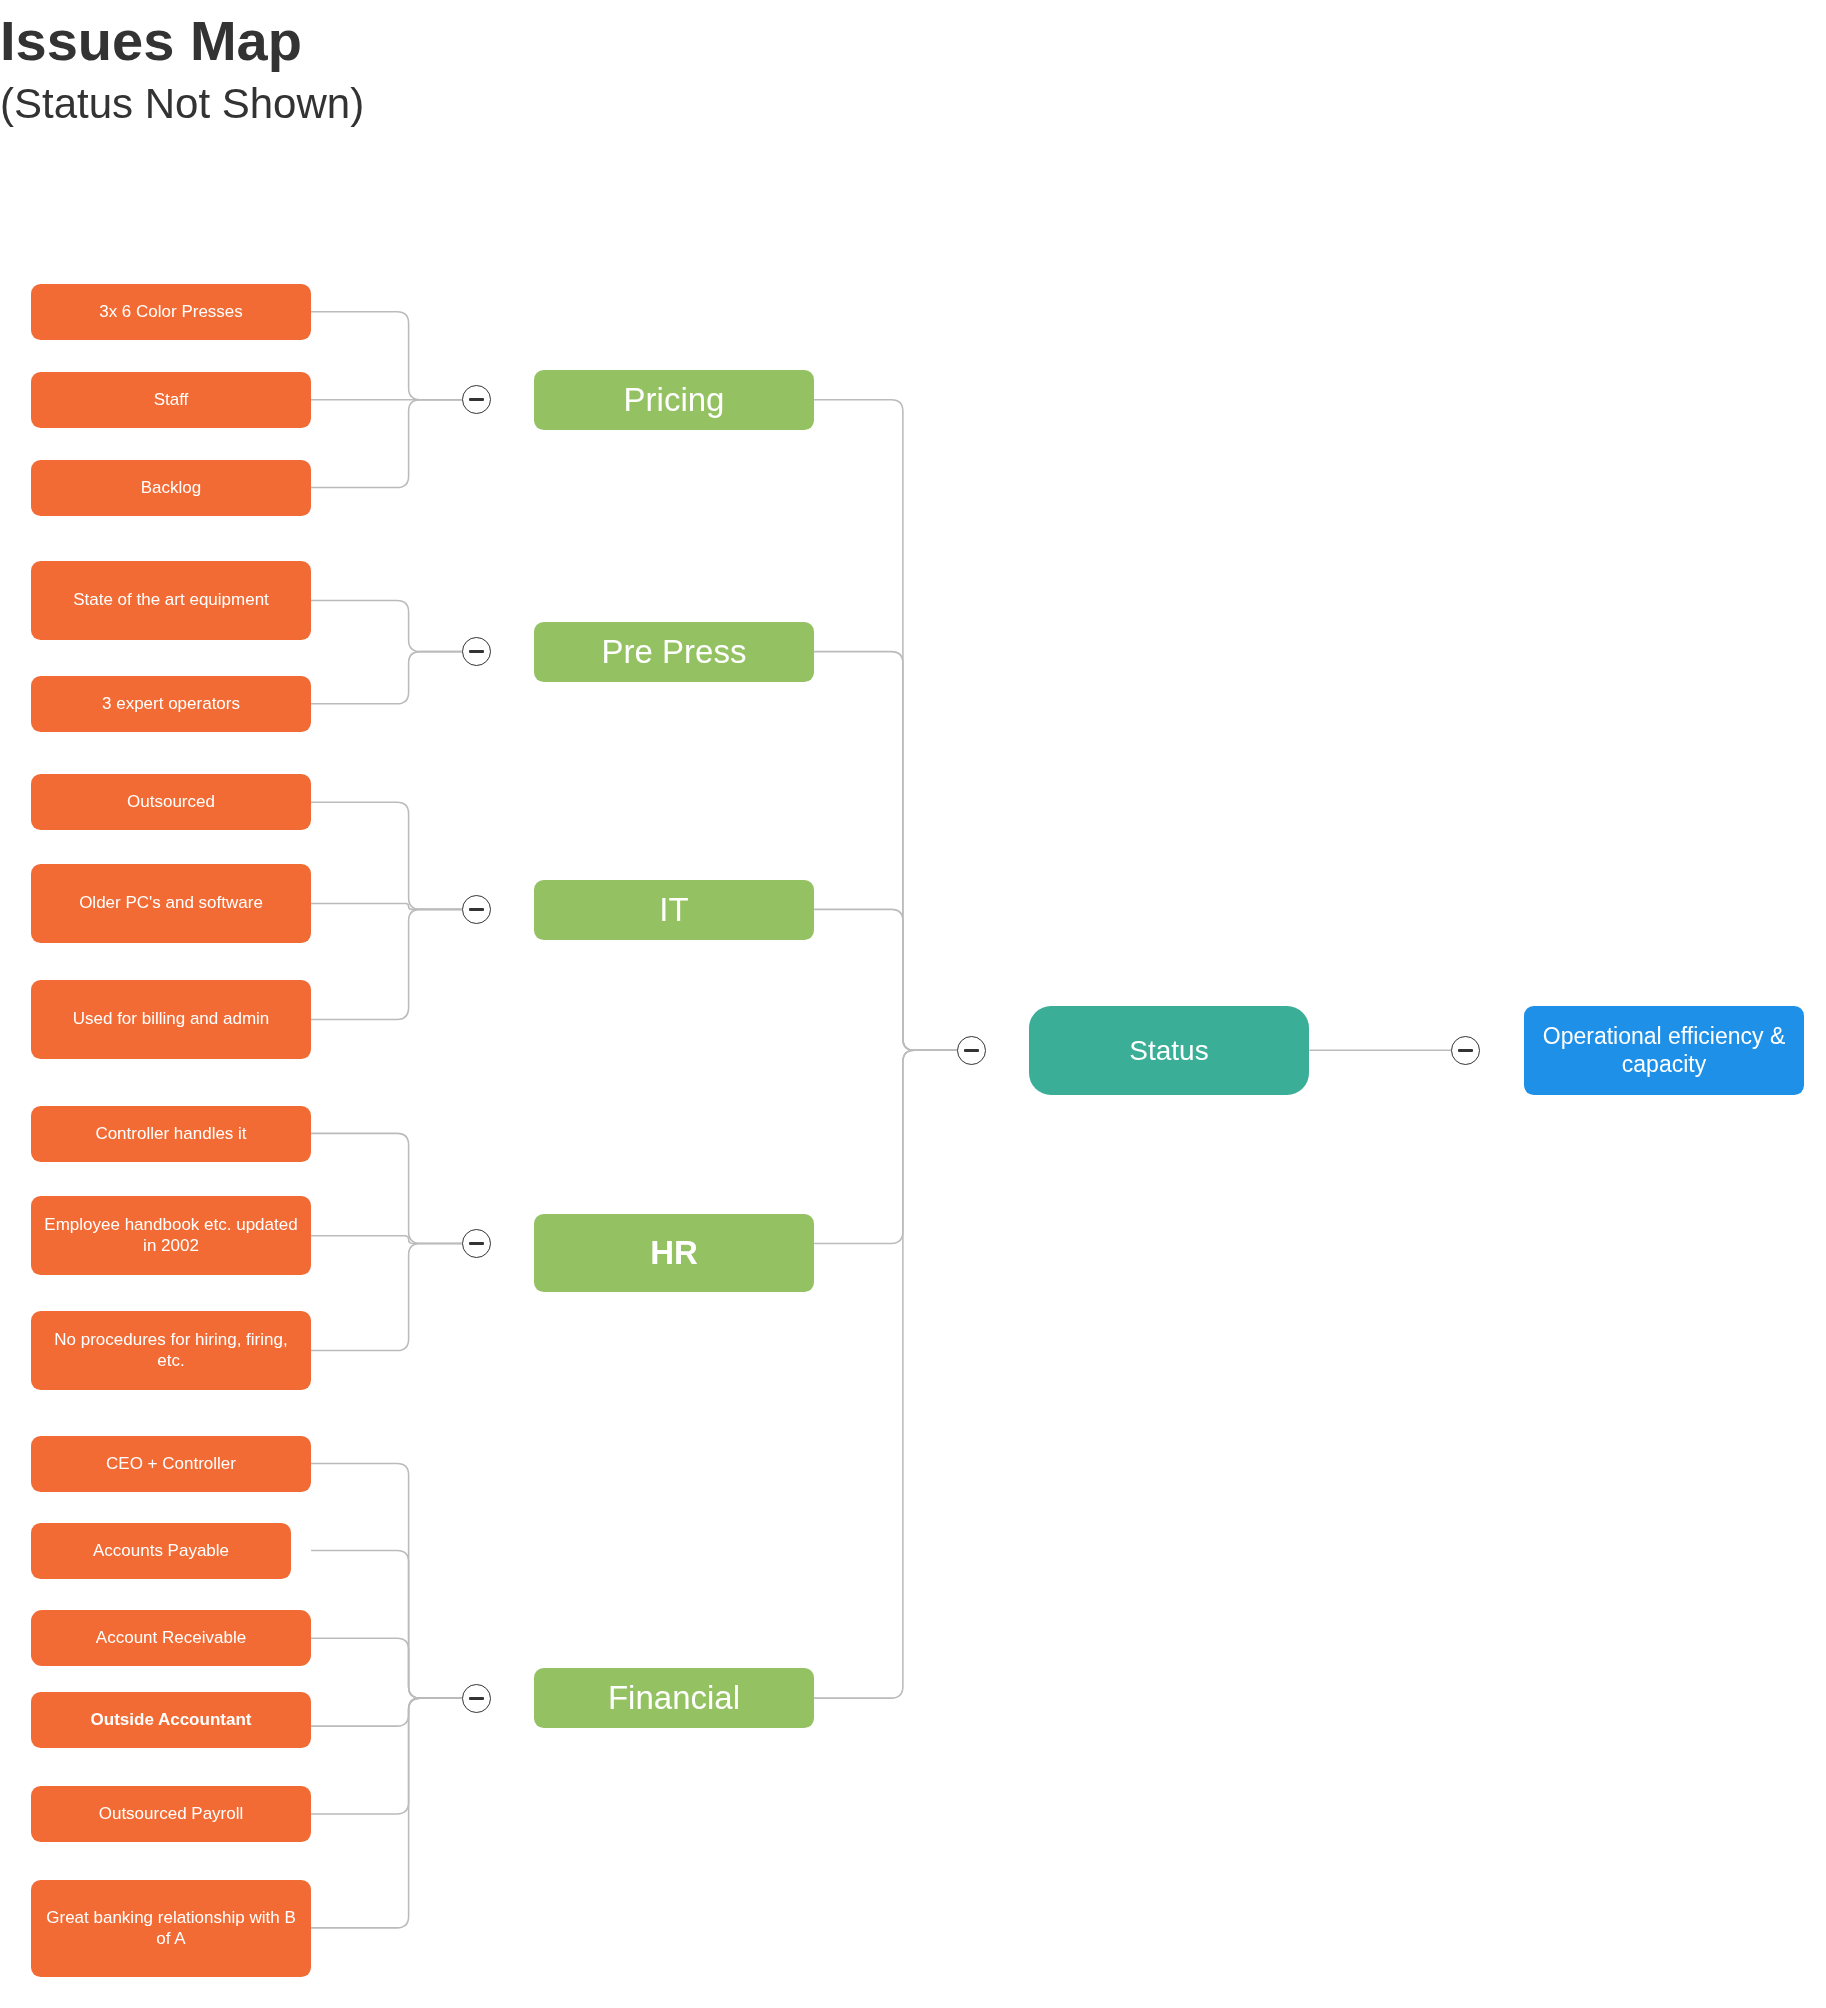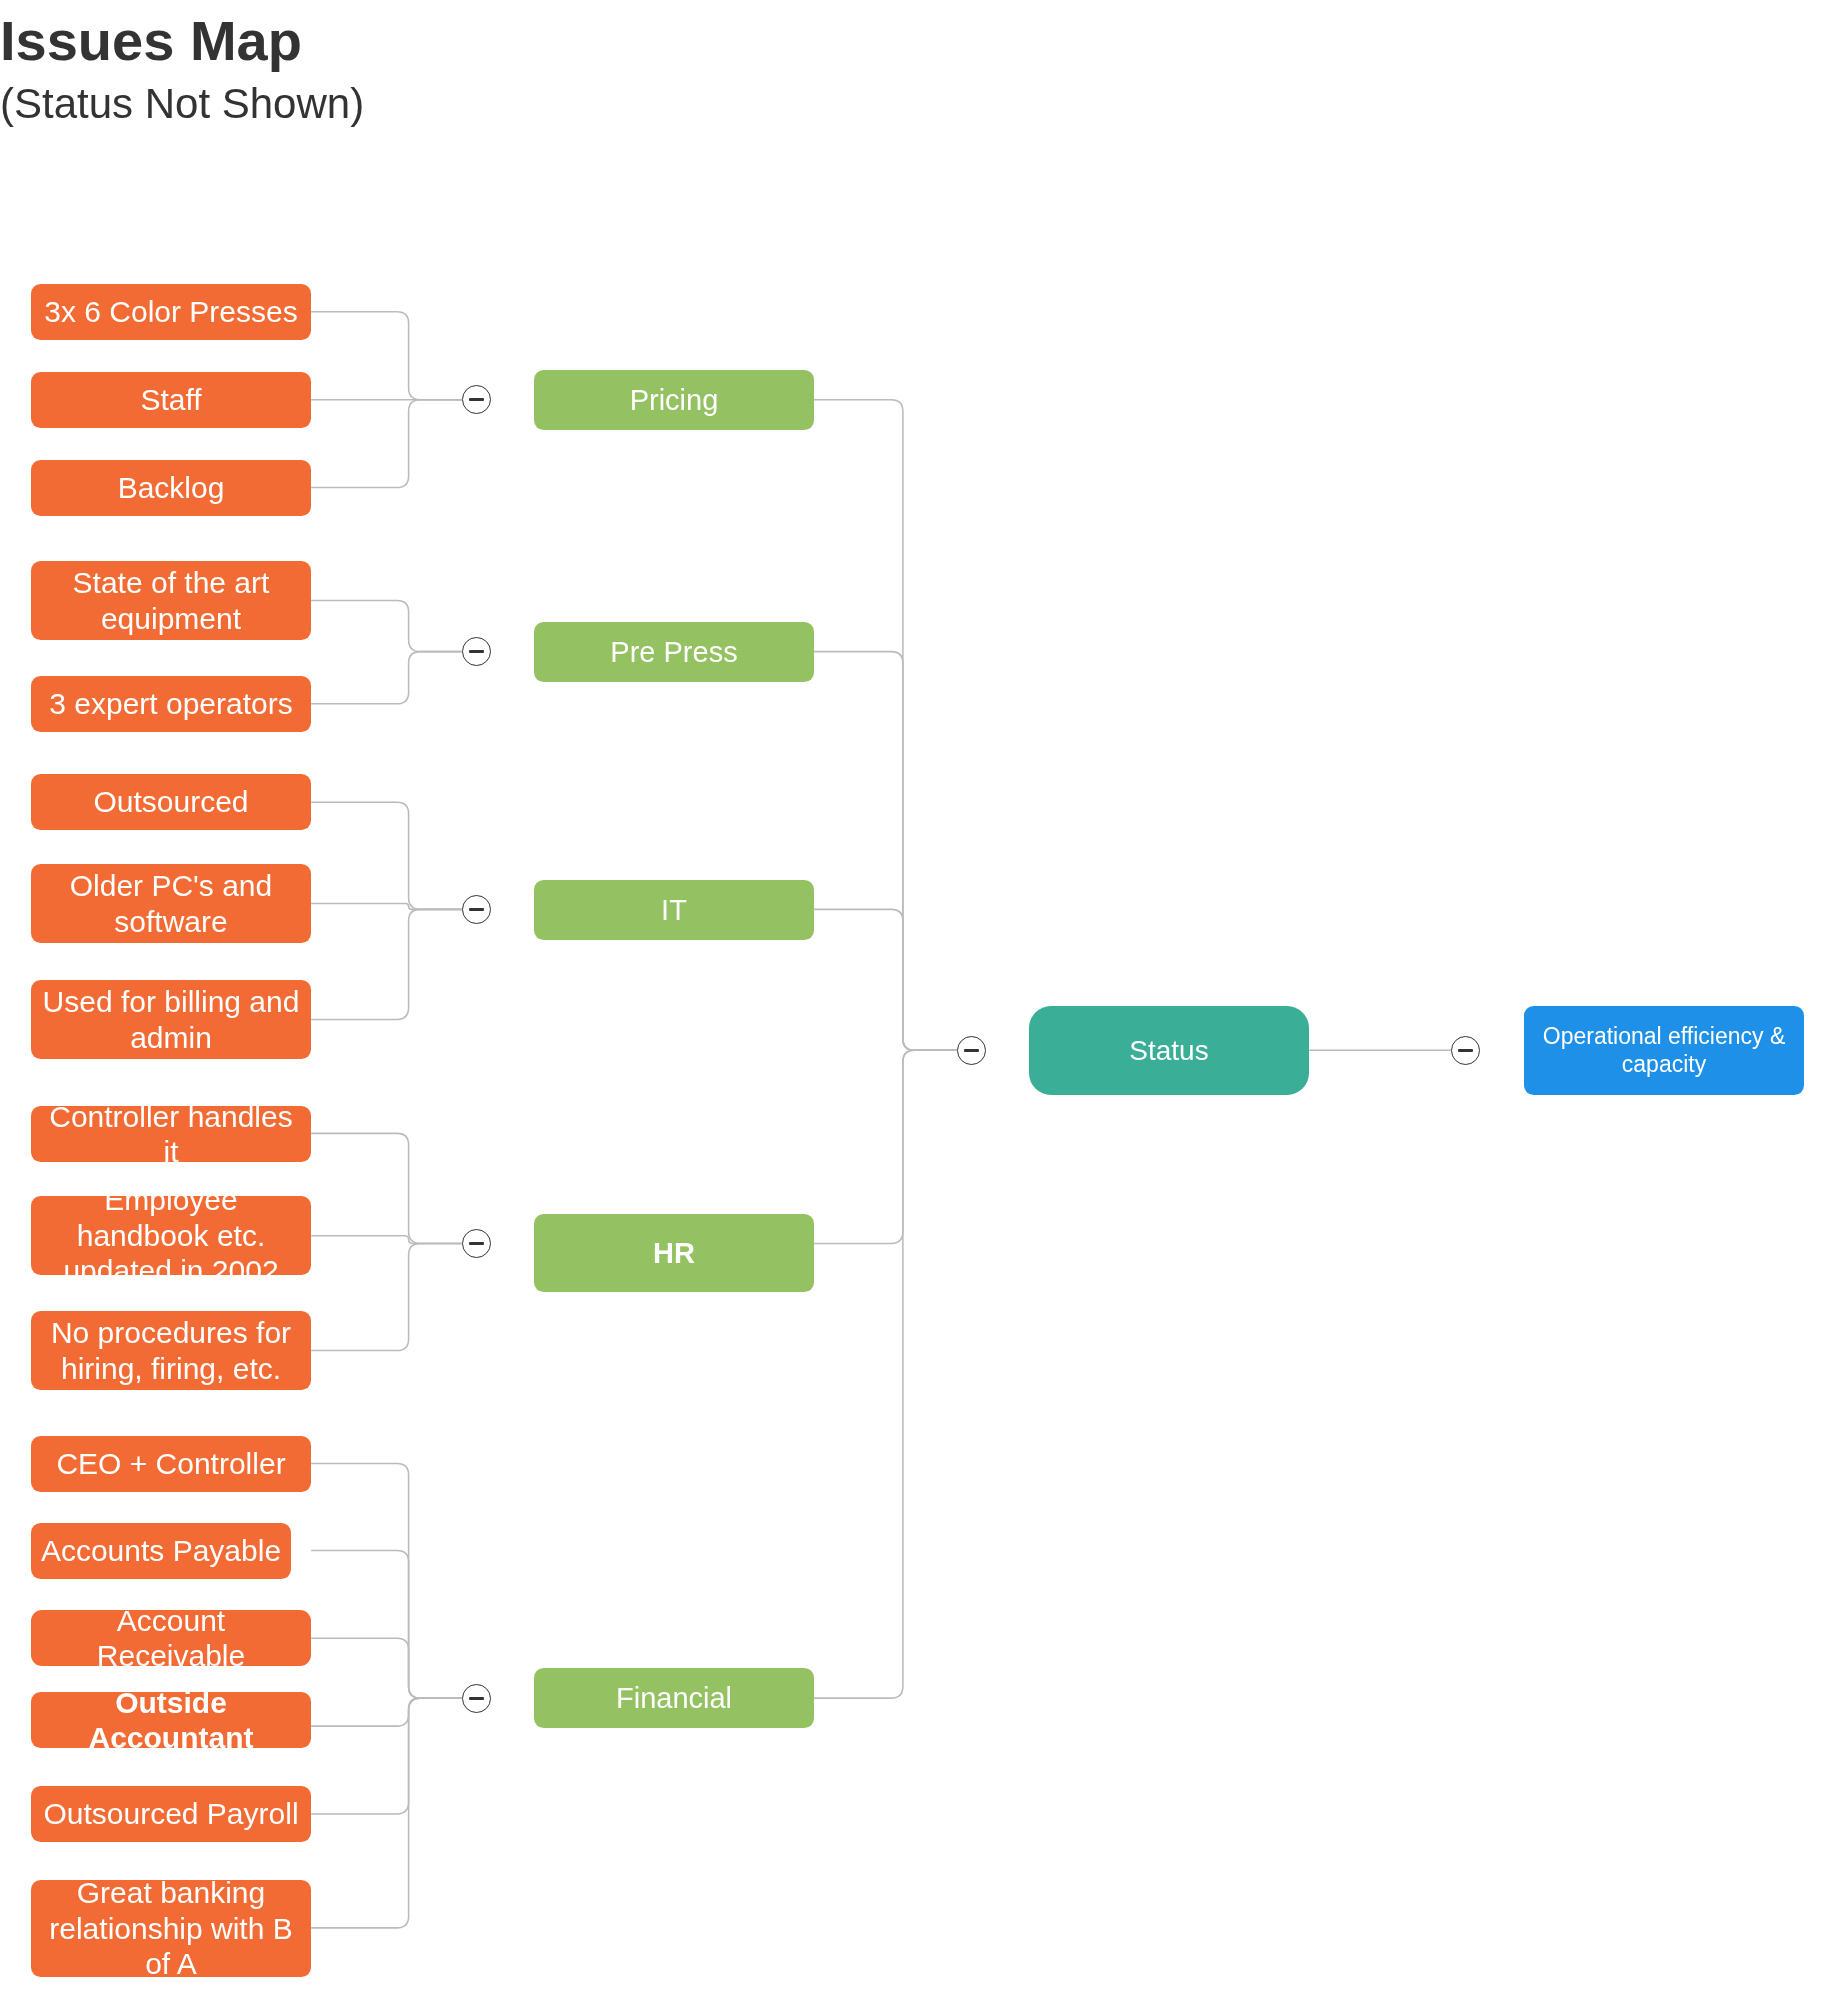--- a/index.html
+++ b/index.html
@@ -55,25 +55,25 @@
     display: flex;
     align-items: center;
     justify-content: center;
     text-align: center;
     color: #ffffff;
     padding: 3.9px 9.7px;
     line-height: 1.18;
   }
   .node-leaf {
     background: #f26b34;
-    font-size: 30px;
+    font-size: 17px;
   }
   .node-branch {
     background: #94c262;
-    font-size: 29px;
+    font-size: 33px;
   }
   .node-hub {
     background: #3aae96;
     font-size: 28px;
     border-radius: 22px;
   }
   .node-root {
     background: #1e90e8;
     font-size: 23px;
   }

